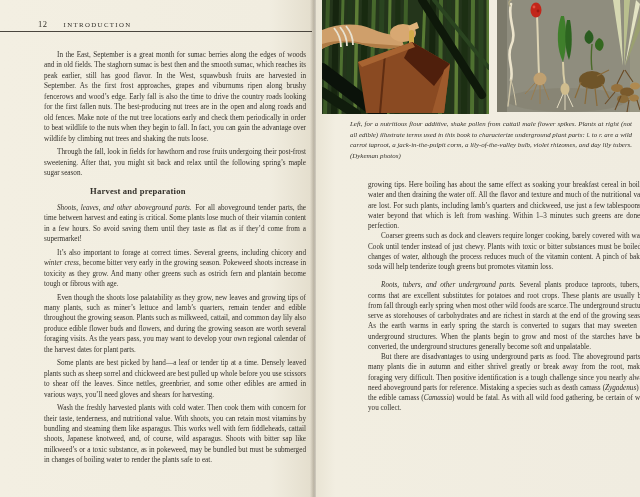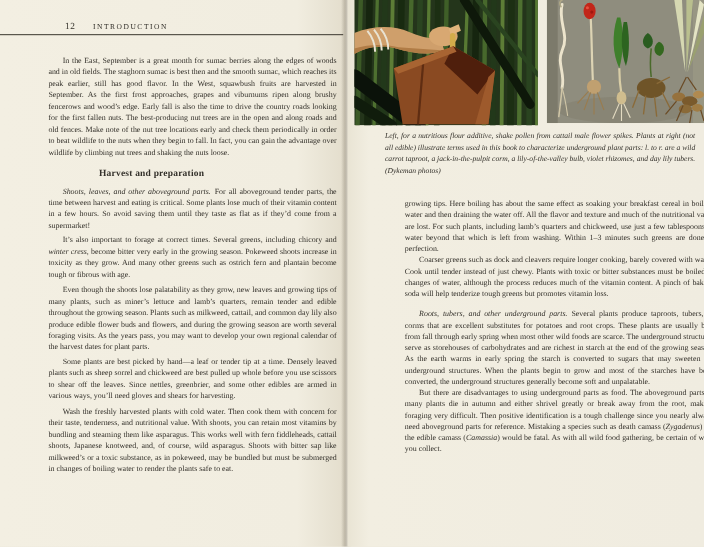--- a/index.html
+++ b/index.html
@@ -11,21 +11,21 @@
     position:relative;
   }
   .spread{position:absolute;inset:0;background:#f1ede0;}
   .page{position:absolute;top:0;height:497px;}
   .page-left{left:0;width:314px;background:linear-gradient(90deg,#f3efe2 0%,#f1ede0 86%,#e3ddcc 100%);}
   .page-right{left:316px;width:324px;background:linear-gradient(90deg,#e9e4d4 0%,#f2eee1 6%,#f0ece0 100%);}
   .gutter{position:absolute;top:0;left:310px;width:10px;height:497px;
     background:linear-gradient(90deg,rgba(60,50,35,0) 0%,rgba(60,50,35,.28) 45%,rgba(60,50,35,.10) 70%,rgba(60,50,35,0) 100%);}
   
   .header{position:absolute;top:13px;left:38px;white-space:nowrap;}
-  .pagenum{font-size:8.5px;letter-spacing:.5px;margin-left:21px;}
+  .pagenum{font-size:8.5px;letter-spacing:.5px;}
   .runhead{font-size:6.8px;letter-spacing:1.4px;margin-left:16px;}
   .rule{position:absolute;top:31px;left:0;width:312px;height:1px;background:#4a463e;}
   
   .body{position:absolute;text-align:justify;}
   .body p{margin:0;padding:0;text-indent:13px;}
   .body p.noindent{text-indent:0;}
   .body p.gap{margin-top:8px;}
   .left-body{left:44px;top:50px;width:262px;font-size:7.2px;line-height:10.45px;}
   .left-body p{margin-bottom:3px;}
   .section-heading{font-size:8.6px;font-weight:bold;margin:8px 0 6px 0;letter-spacing:.2px;padding-left:46px;}
@@ -47,20 +47,21 @@
 <div class="spread">
 
   <div class="page page-left">
     <div class="header">
       <span class="pagenum">12</span><span class="runhead">INTRODUCTION</span>
     </div>
     <div class="rule"></div>
     <div class="body left-body">
       <div>
           <p><span>In the East, September is a great month for sumac berries along the edges of woods and in old fields. The staghorn sumac is best then and the smooth sumac, which reaches its peak earlier, still has good flavor. In the West, squawbush fruits are harvested in September. As the first frost approaches, grapes and viburnums ripen along brushy fencerows and wood’s edge. Early fall is also the time to drive the country roads looking for the first fallen nuts. The best-producing nut trees are in the open and along roads and old fences. Make note of the nut tree locations early and check them periodically in order to beat wildlife to the nuts when they begin to fall. In fact, you can gain the advantage over wildlife by climbing nut trees and shaking the nuts loose.</span></p>
+          <p><span>Through the fall, look in fields for hawthorn and rose fruits undergoing their post-frost sweetening. After that, you might sit back and relax until the following spring’s maple sugar season.</span></p>
         </div>
       <h2 class="section-heading">Harvest and preparation</h2>
       <div>
           <p><span class="lead">Shoots, leaves, and other aboveground parts.</span><span> For all aboveground tender parts, the time between harvest and eating is critical. Some plants lose much of their vitamin content in a few hours. So avoid saving them until they taste as flat as if they’d come from a supermarket!</span></p>
           <p><span>It’s also important to forage at correct times. Several greens, including chicory and </span><span class="italic">winter cress</span><span>, become bitter very early in the growing season. Pokeweed shoots increase in toxicity as they grow. And many other greens such as ostrich fern and plantain become tough or fibrous with age.</span></p>
           <p><span>Even though the shoots lose palatability as they grow, new leaves and growing tips of many plants, such as miner’s lettuce and lamb’s quarters, remain tender and edible throughout the growing season. Plants such as milkweed, cattail, and common day lily also produce edible flower buds and flowers, and during the growing season are worth several foraging visits. As the years pass, you may want to develop your own regional calendar of the harvest dates for plant parts.</span></p>
           <p><span>Some plants are best picked by hand—a leaf or tender tip at a time. Densely leaved plants such as sheep sorrel and chickweed are best pulled up whole before you use scissors to shear off the leaves. Since nettles, greenbrier, and some other edibles are armed in various ways, you’ll need gloves and shears for harvesting.</span></p>
           <p><span>Wash the freshly harvested plants with cold water. Then cook them with concern for their taste, tenderness, and nutritional value. With shoots, you can retain most vitamins by bundling and steaming them like asparagus. This works well with fern fiddleheads, cattail shoots, Japanese knotweed, and, of course, wild asparagus. Shoots with bitter sap like milkweed’s or a toxic substance, as in pokeweed, may be bundled but must be submerged in changes of boiling water to render the plants safe to eat.</span></p>
         </div>
     </div>

